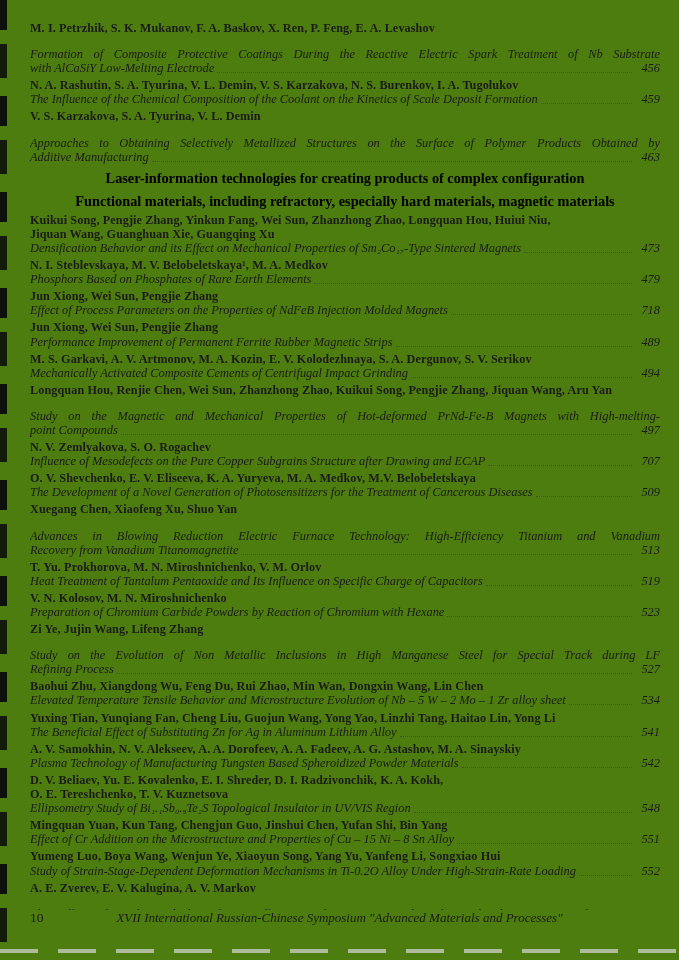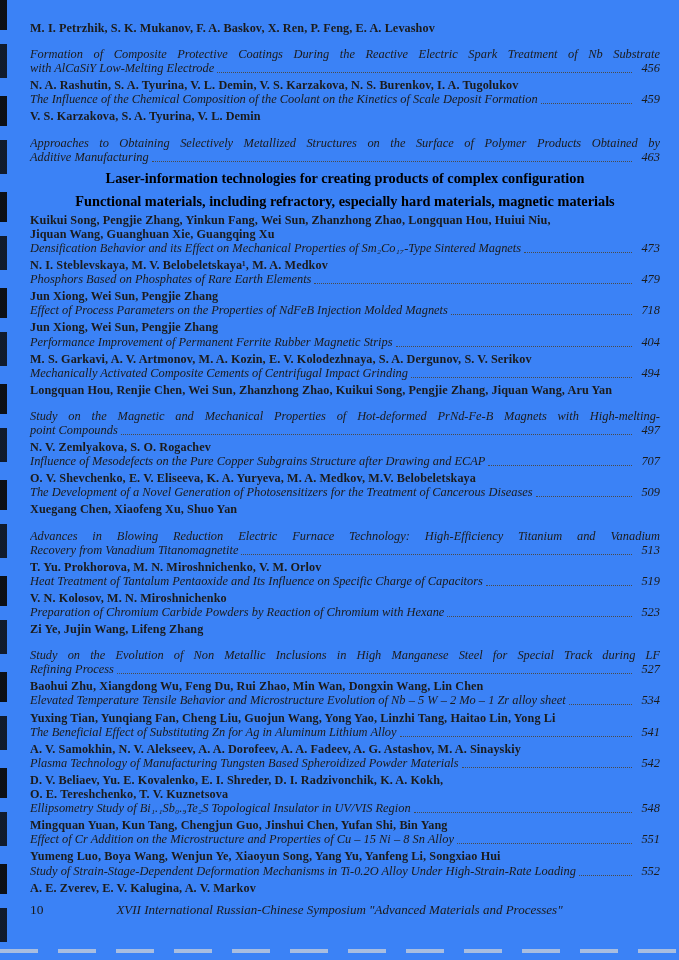--- a/index.html
+++ b/index.html
@@ -5,21 +5,21 @@
   html, body { margin: 0; padding: 0; }
   body {
     width: 679px; height: 960px;
     background: #e9e9e9;
     font-family: "Liberation Serif", "DejaVu Serif", serif;
     overflow: hidden;
   }
   .page {
     position: relative;
     width: 679px; height: 960px;
-    background: #3b82f6;
+    background: #4d7c0f;
     overflow: hidden;
     display: flex; flex-direction: column;
     box-sizing: border-box;
     color: #1b1b1b;
   }
   
   .scan-left {
     position: absolute; left: 0; top: 0; bottom: 0; width: 7px;
     background:
       repeating-linear-gradient(to bottom, rgba(10,10,10,.95) 0 30px, transparent 30px 44px, rgba(10,10,10,.85) 44px 78px, transparent 78px 96px);
@@ -70,21 +70,21 @@
     text-align: center;
     font-weight: bold;
     font-size: 14.3px;
     line-height: 17px;
     margin: 6px 0 3px;
     color: #000;
   }
   .footer {
     flex: 0 0 auto;
     position: relative;
-    padding: 0 0 32px;
+    padding: 0 0 24px;
     height: 26px;
   }
   .footer-page-number {
     position: absolute; left: 30px; top: 0;
     font-size: 13.5px;
   }
   .running-title {
     display: block;
     text-align: center;
     font-style: italic;
@@ -149,21 +149,21 @@
           <span class="title-text">Effect of Process Parameters on the Properties of NdFeB Injection Molded Magnets</span>
           <span class="leader"></span>
           <span class="pg">718</span>
         </div>
       </div>
       <div class="entry">
         <div class="authors">Jun Xiong, Wei Sun, Pengjie Zhang</div>
         <div class="title-row">
           <span class="title-text">Performance Improvement of Permanent Ferrite Rubber Magnetic Strips</span>
           <span class="leader"></span>
-          <span class="pg">404</span>
+          <span class="pg">489</span>
         </div>
       </div>
       <div class="entry">
         <div class="authors">M. S. Garkavi, A. V. Artmonov, M. A. Kozin, E. V. Kolodezhnaya, S. A. Dergunov, S. V. Serikov</div>
         <div class="title-row">
           <span class="title-text">Mechanically Activated Composite Cements of Centrifugal Impact Grinding</span>
           <span class="leader"></span>
           <span class="pg">494</span>
         </div>
       </div>

